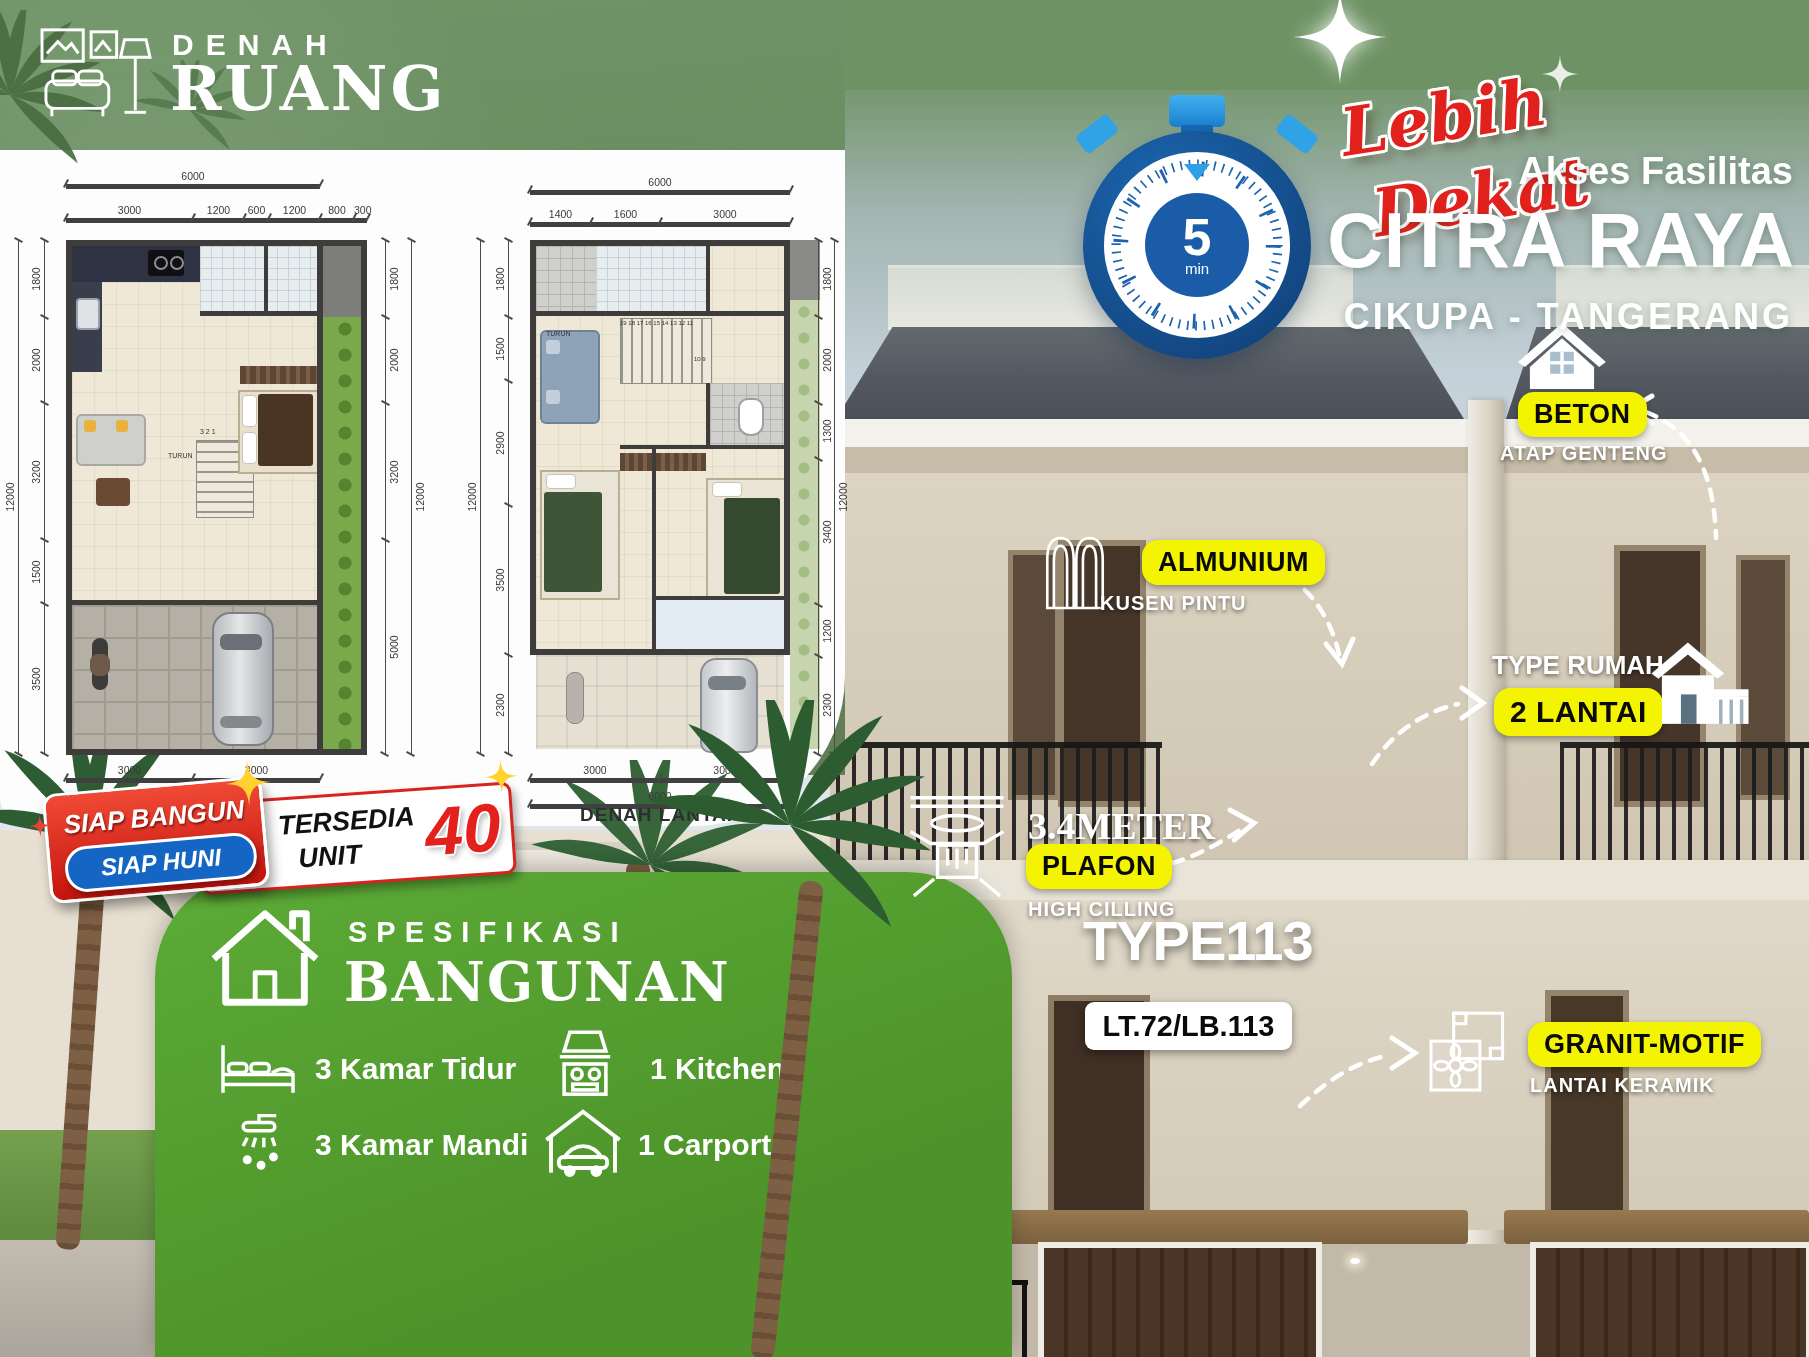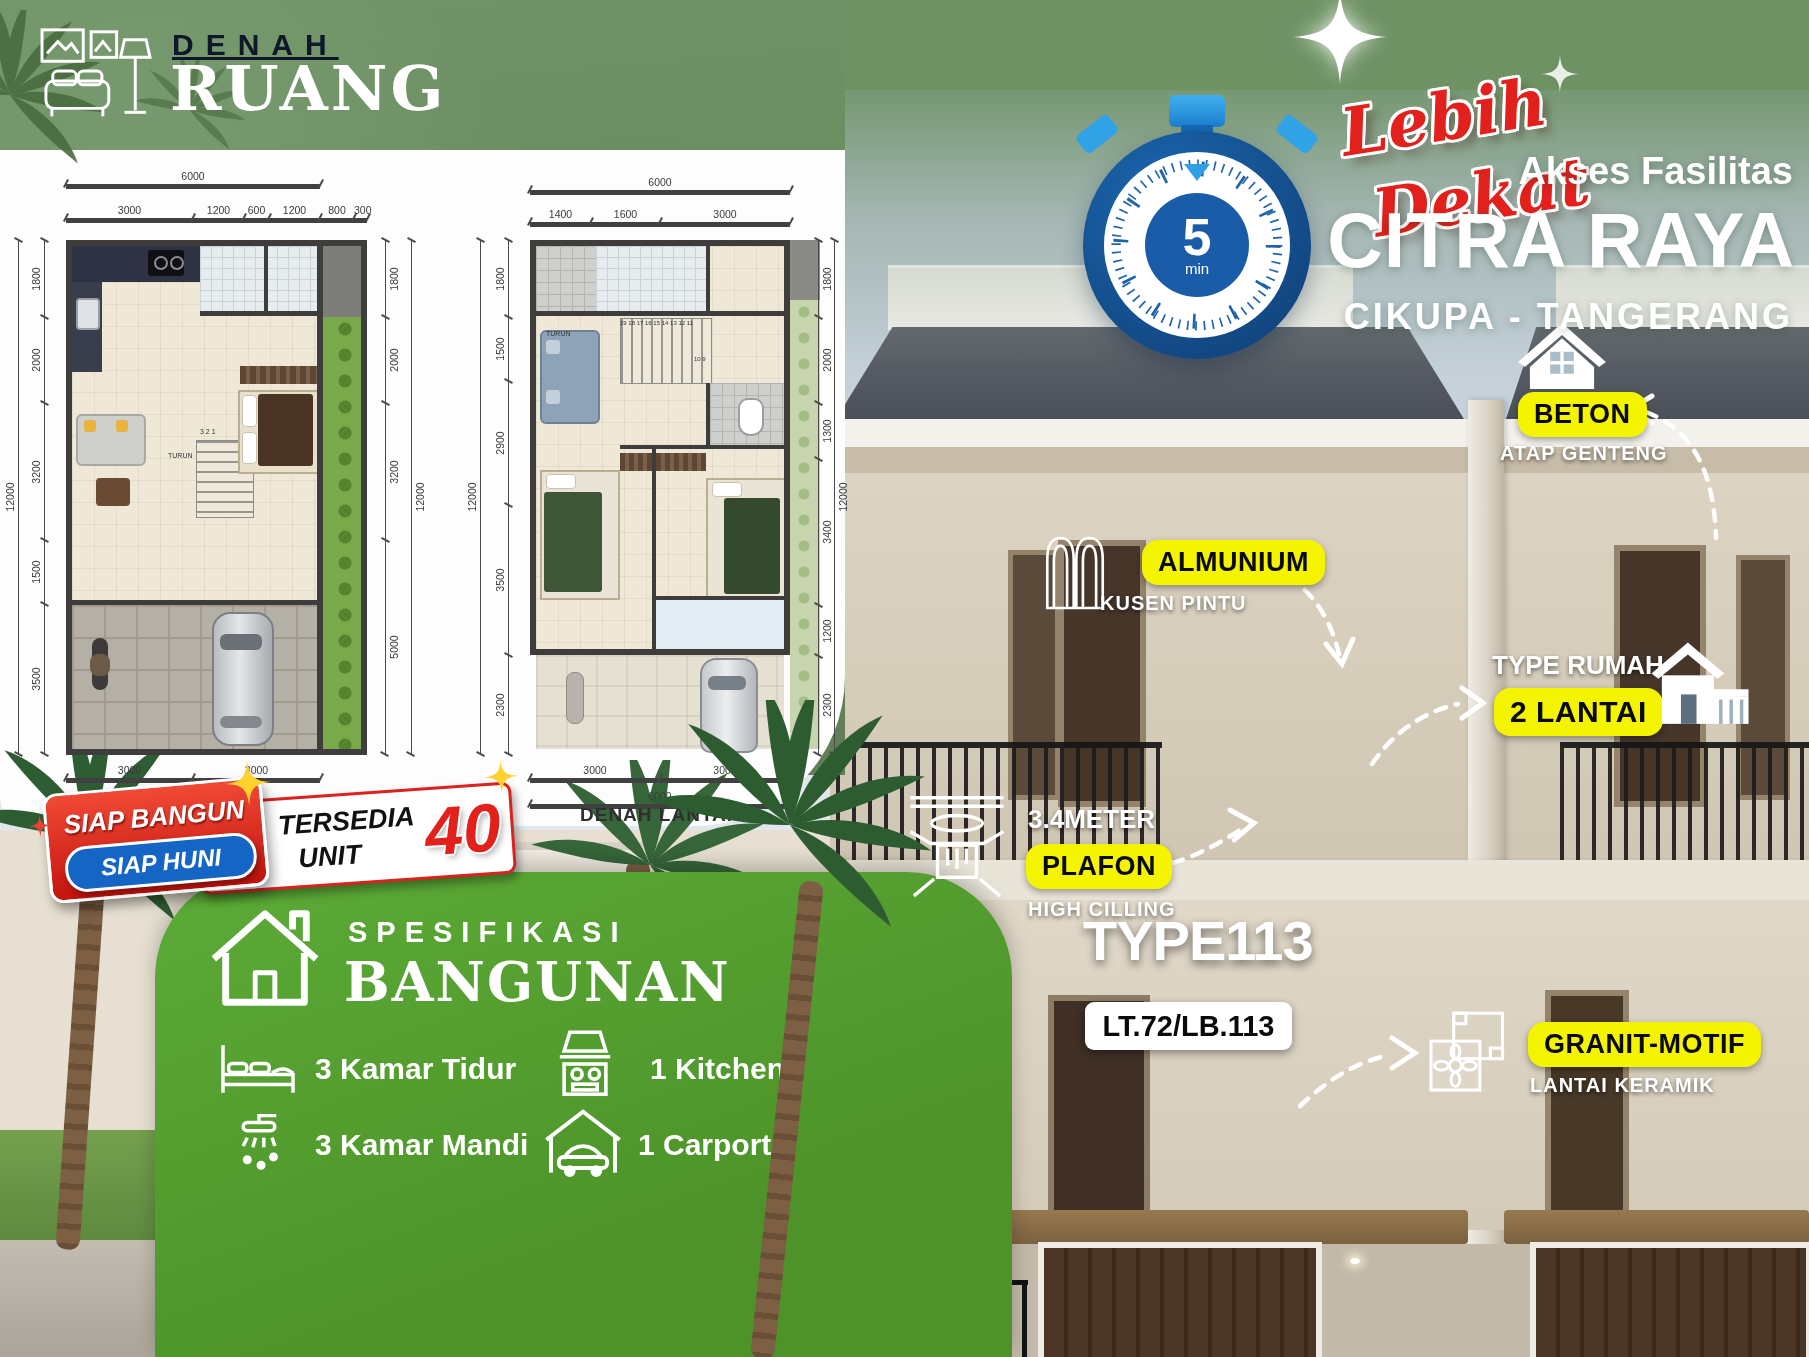--- a/index.html
+++ b/index.html
@@ -20,21 +20,21 @@
       linear-gradient(175deg,#6f9466,#637e57);}
   #green-topright{position:absolute;left:845px;top:0;width:964px;height:372px;
     background:linear-gradient(180deg,rgba(110,146,100,1) 0%,rgba(110,146,100,.88) 24%,
       rgba(126,152,124,.38) 58%,rgba(126,152,124,0) 100%);}
 
   
   #white-panel{position:absolute;left:0;top:150px;width:845px;height:676px;background:#fdfdfd;
     border-radius:0 0 150px 28px;}
 
   
-  .hdr-line1{font-weight:700;letter-spacing:12px;color:#0f172a;font-size:30px;text-decoration:underline;}
+  .hdr-line1{font-weight:700;letter-spacing:12px;color:#ffffff;font-size:30px;}
   .hdr-line2{font-family:"DejaVu Serif",serif;font-weight:700;color:#fff;font-size:62px;letter-spacing:3px;line-height:1;}
 
   
   .dimrow{position:absolute;display:flex;font-size:10.5px;color:#3a3a3a;z-index:14;}
   .dimrow.h{height:16px;}
   .dimrow.h .dimseg{position:relative;height:16px;border-bottom:5px solid #404040;}
   .dimrow.h .dimseg::before{content:"";position:absolute;left:-1px;bottom:-4px;width:2px;height:9px;
       background:#4a4a4a;transform:rotate(28deg);}
   .dimrow.h::after{content:"";width:2px;height:9px;background:#4a4a4a;align-self:flex-end;
       margin-bottom:-4px;transform:rotate(28deg);}
@@ -570,21 +570,21 @@
     <line x1="10" y1="8" x2="120" y2="8"></line>
       <line x1="10" y1="18" x2="120" y2="18"></line>
     <ellipse cx="65" cy="38" rx="30" ry="9"></ellipse>
     <path d="M10,48 L34,62 H96 L120,48"></path>
     <rect x="42" y="64" width="46" height="38"></rect>
     <line x1="54" y1="68" x2="54" y2="88"></line>
       <line x1="65" y1="68" x2="65" y2="92"></line>
       <line x1="76" y1="68" x2="76" y2="86"></line>
     <path d="M38,104 L14,124 M92,104 L116,124"></path>
   </svg>
-  <div class="co-title" style="left:1028px;top:804px;font-size:26px;">3.4METER</div>
+  <div class="co-title" style="left:1028px;top:804px;font-size:38px;font-family:Liberation Serif, serif;">3.4METER</div>
   <div class="co-pill" style="left:1026px;top:844px;">PLAFON</div>
   <div class="co-sub" style="left:1028px;top:898px;">HIGH CILLING</div>
 
   <svg class="co-icon" viewBox="0 0 110 110" width="96" height="96" style="left:1424px;top:1008px;" fill="none" stroke="#fff" stroke-width="3.5">
     <rect x="34" y="6" width="56" height="52"></rect>
     <rect x="34" y="6" width="14" height="12"></rect>
       <rect x="76" y="46" width="14" height="12"></rect>
     <rect x="8" y="38" width="56" height="56" fill="rgba(255,255,255,.15)"></rect>
     <circle cx="36" cy="66" r="7"></circle>
     <ellipse cx="36" cy="50" rx="5" ry="8"></ellipse>

